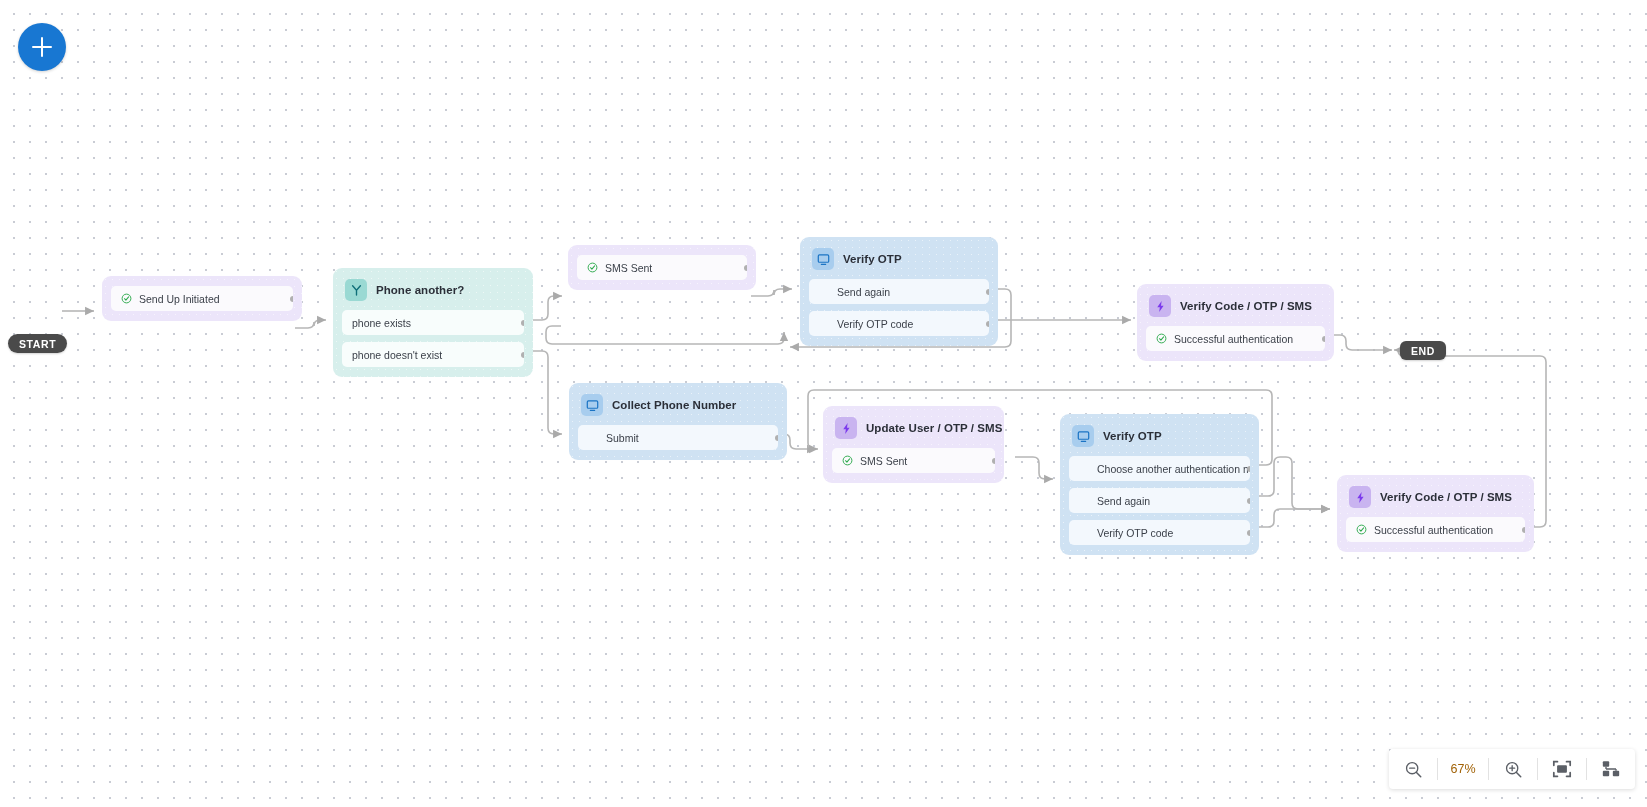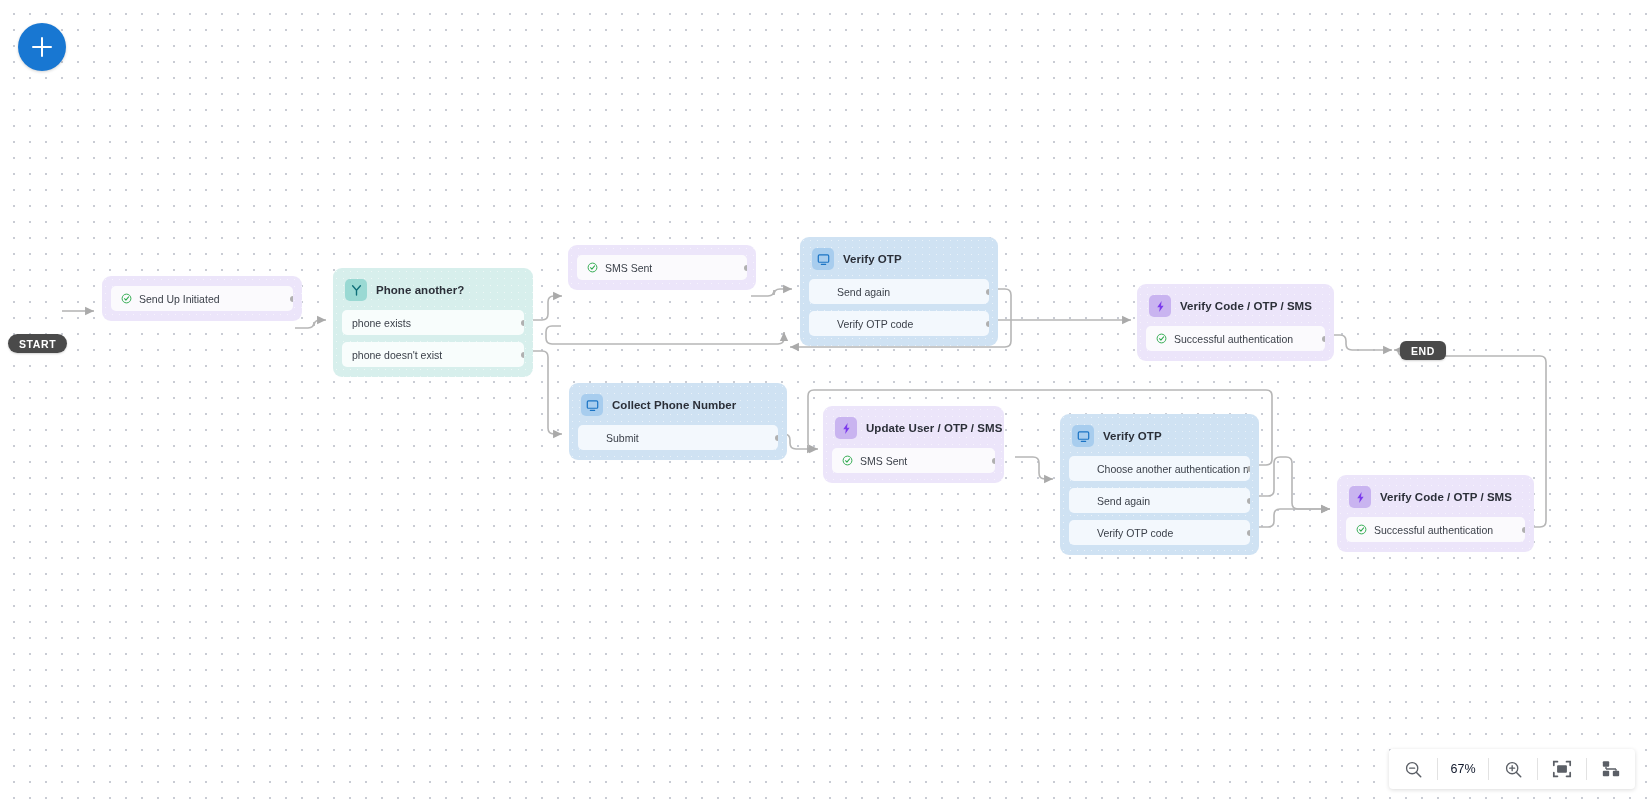--- a/index.html
+++ b/index.html
@@ -183,21 +183,21 @@
     align-items: center;
     justify-content: center;
     background: none;
     border: none;
     cursor: pointer;
   }
   .tb-zoomlabel {
     width: 50px;
     text-align: center;
     font-size: 12.5px;
-    color: #0f172a;
+    color: #a16207;
     cursor: pointer;
     user-select: none;
   }
   .tb-sep {
     width: 1px;
     height: 22px;
     background: #e2e2e2;
   }
 </style>
 </head>

